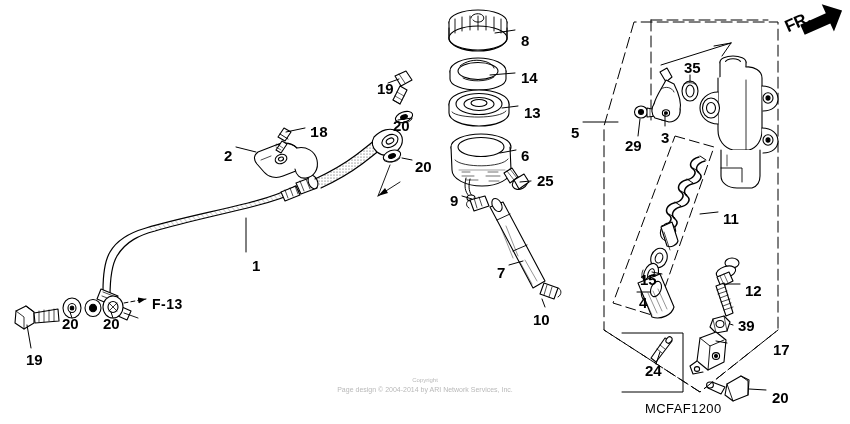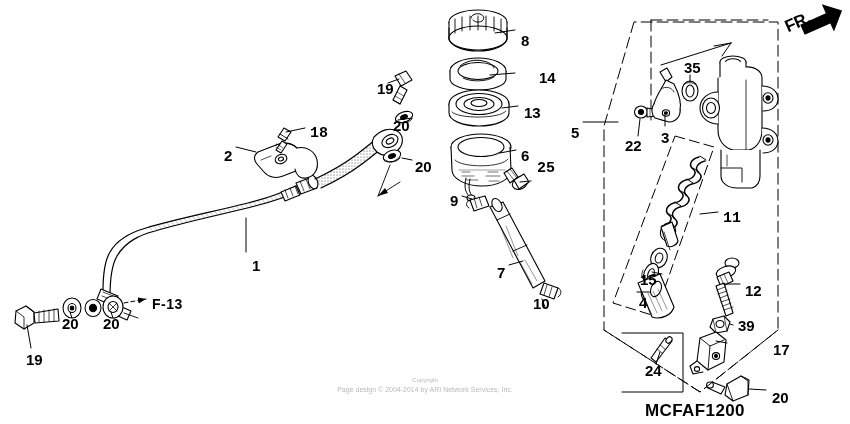--- a/index.html
+++ b/index.html
@@ -21,22 +21,22 @@
     font-size:17px;color:#000;transform:rotate(-24deg);
     transform-origin:left center;letter-spacing:-0.5px;
   }
   .f13{
     position:absolute;left:152px;top:296px;
     font-family:"Liberation Sans", sans-serif;font-weight:bold;
     font-size:14px;color:#000;letter-spacing:0.5px;
   }
   .code{
     position:absolute;left:645px;top:401px;
-    font-family:"Liberation Sans", sans-serif;font-size:17px;
-    font-weight:bold;color:#000;letter-spacing:0.4px;
+    font-family:"Liberation Sans", sans-serif;font-size:13px;
+    font-weight:normal;color:#000;letter-spacing:0.4px;
   }
   .wm{
     position:absolute;width:850px;text-align:center;
     font-family:"Liberation Sans", sans-serif;
     color:#b9b9b9;white-space:nowrap;
   }
   .wm1{left:0;top:377px;font-size:6px;}
   .wm2{left:0;top:386px;font-size:7px;}
 </style>
 </head>
@@ -419,40 +419,40 @@
 
   <div class="lbl" style="left:252px;top:258px;">1</div>
   <div class="lbl" style="left:224px;top:148px;">2</div>
   <div class="lbl" style="left:661px;top:130px;">3</div>
   <div class="lbl" style="left:639px;top:295px;">4</div>
   <div class="lbl" style="left:571px;top:125px;">5</div>
   <div class="lbl" style="left:521px;top:148px;">6</div>
   <div class="lbl" style="left:497px;top:265px;">7</div>
   <div class="lbl" style="left:521px;top:33px;">8</div>
   <div class="lbl" style="left:450px;top:193px;">9</div>
-  <div class="lbl" style="left:533px;top:296px;">10</div>
-  <div class="lbl" style="left:723px;top:211px;font-family:Liberation Mono, monospace;">11</div>
+  <div class="lbl" style="left:533px;top:312px;">10</div>
+  <div class="lbl" style="left:723px;top:211px;">11</div>
   <div class="lbl" style="left:745px;top:283px;">12</div>
   <div class="lbl" style="left:524px;top:105px;">13</div>
-  <div class="lbl" style="left:521px;top:70px;margin-left:18px;">14</div>
+  <div class="lbl" style="left:521px;top:70px;">14</div>
   <div class="lbl" style="left:640px;top:272px;">15</div>
   <div class="lbl" style="left:772px;top:390px;">20</div>
   <div class="lbl" style="left:731px;top:342px;margin-left:42px;">17</div>
   <div class="lbl" style="left:310px;top:126px;font-family:Liberation Mono, monospace;">18</div>
   <div class="lbl" style="left:377px;top:81px;">19</div>
   <div class="lbl" style="left:26px;top:352px;">19</div>
   <div class="lbl" style="left:393px;top:118px;">20</div>
   <div class="lbl" style="left:415px;top:159px;">20</div>
   <div class="lbl" style="left:62px;top:316px;">20</div>
   <div class="lbl" style="left:103px;top:316px;">20</div>
   <div class="lbl" style="left:684px;top:60px;">35</div>
-  <div class="lbl" style="left:625px;top:138px;">22</div>
+  <div class="lbl" style="left:625px;top:138px;">29</div>
   <div class="lbl" style="left:738px;top:318px;">39</div>
   <div class="lbl" style="left:645px;top:363px;">24</div>
-  <div class="lbl" style="left:537px;top:161px;font-family:Liberation Mono, monospace;">25</div>
+  <div class="lbl" style="left:537px;top:173px;">25</div>
 
   <div class="f13">F-13</div>
 
   <div class="fr-tag">FR.</div>
 
   <svg style="position:absolute;left:800px;top:2px;width:48px;height:44px;" viewBox="0 0 48 44">
     <g transform="rotate(-24 24 22)">
       <path d="M2,24 L30,24 L30,33 L46,17 L30,3 L30,13 L2,13 Z" fill="#000"></path>
     </g>
   </svg>

